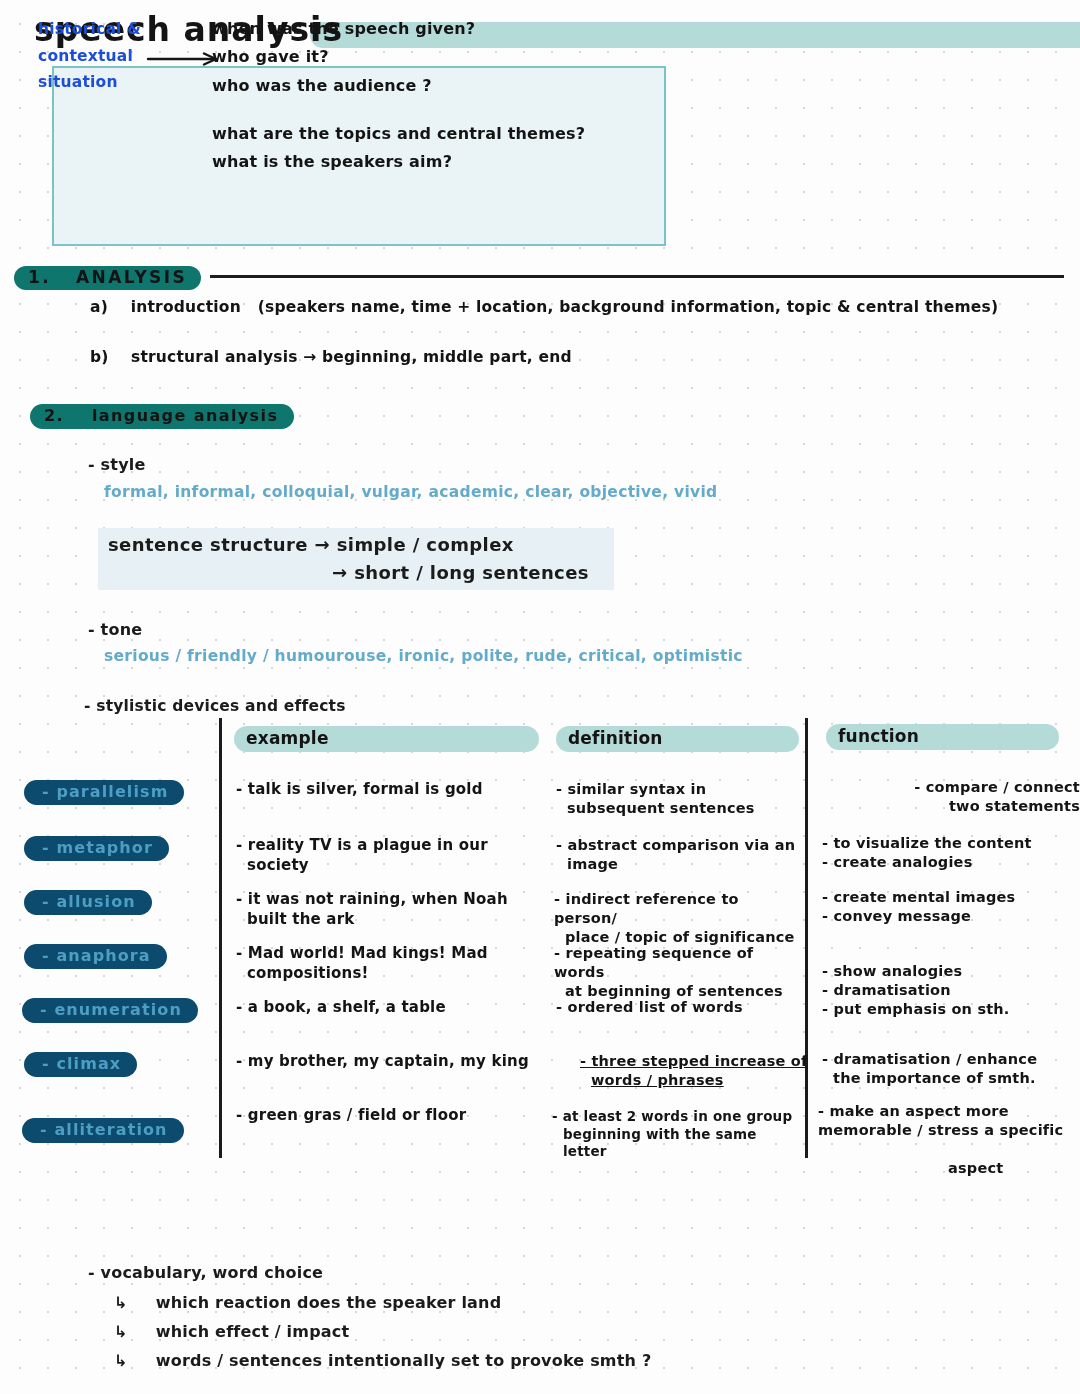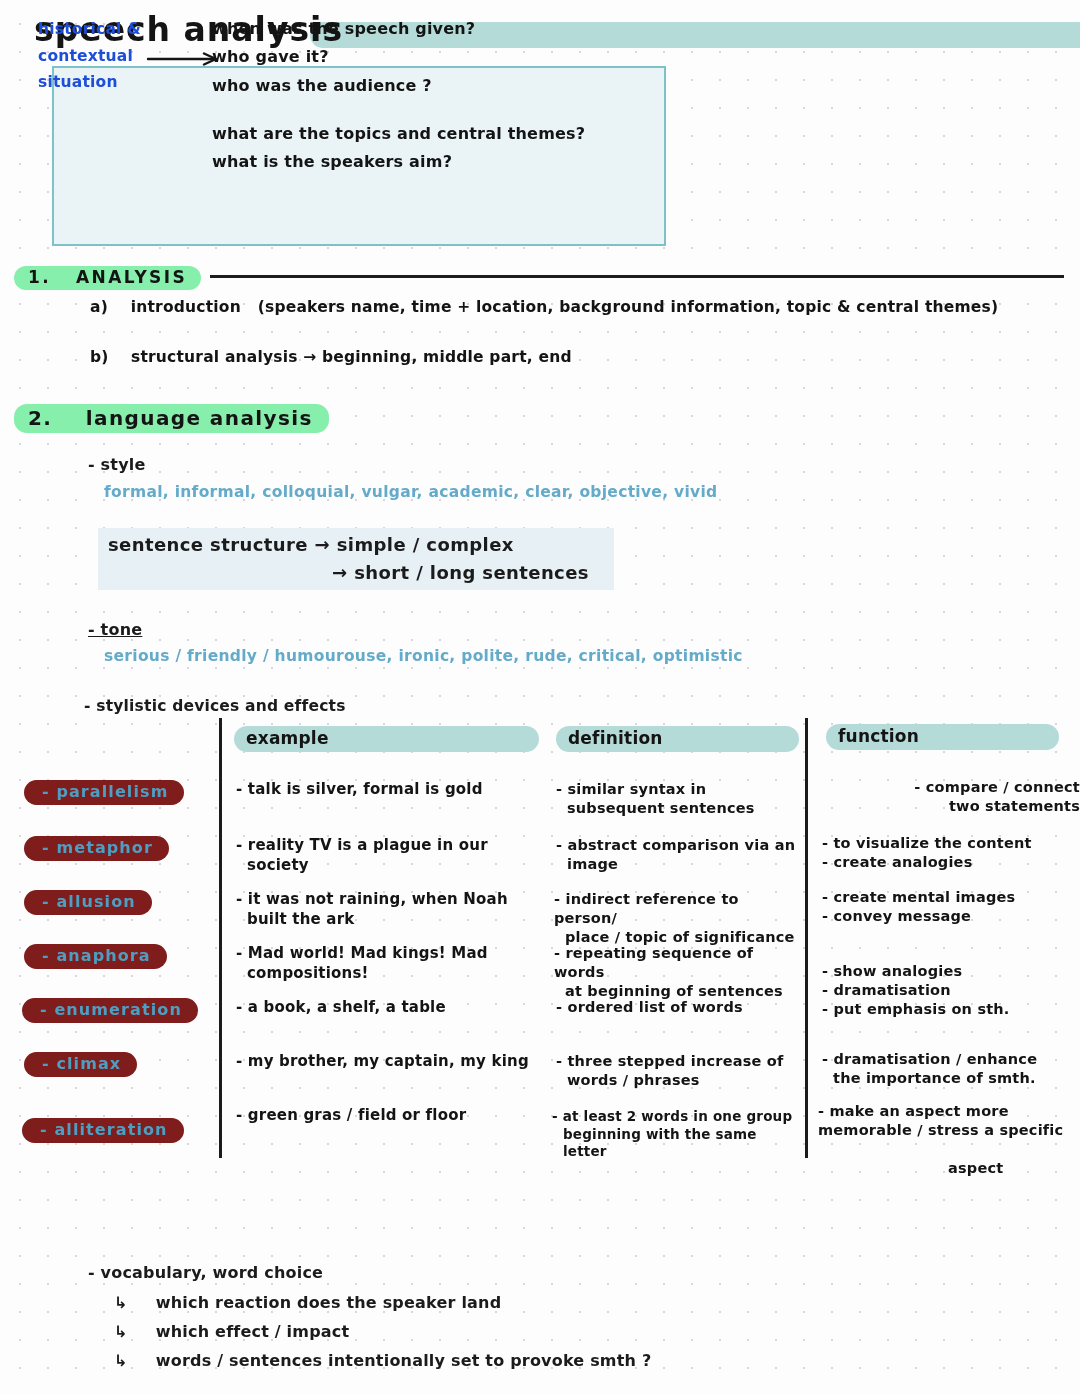--- a/index.html
+++ b/index.html
@@ -90,21 +90,21 @@
   }
 
   
   .sec1 {
     position: absolute;
     left: 14px; top: 262px;
     width: 1050px; height: 34px;
   }
   .pill {
     display: inline-block;
-    background: #86efac;
+    background: #0f766e;
     border-radius: 13px;
     padding: 3px 14px 4px 14px;
     line-height: 1;
   }
   .sec1 .pill {
     font-size: 17px;
     letter-spacing: 2.4px;
     color: #141414;
     position: absolute;
     left: 0; top: 4px;
@@ -131,25 +131,25 @@
     color: #141414;
     white-space: nowrap;
   }
 
   .sec2 {
     position: absolute;
     left: 14px; top: 402px;
     width: 400px; height: 30px;
   }
   .sec2 .pill {
-    font-size: 20px;
+    font-size: 16px;
     letter-spacing: 1.4px;
     color: #141414;
     position: absolute;
-    left: 0; top: 2px;
+    left: 16px; top: 2px;
     padding: 4px 16px 5px 14px;
   }
 
   
   .label-style {
     position: absolute;
     left: 88px; top: 455px;
     font-size: 16px;
   }
   .list-style {
@@ -174,21 +174,20 @@
   .ss-l2 {
     position: absolute;
     left: 332px; top: 562px;
     font-size: 18px;
     letter-spacing: 0.4px;
   }
   .label-tone {
     position: absolute;
     left: 88px; top: 620px;
     font-size: 16px;
-    text-decoration: underline;
   }
   .list-tone {
     position: absolute;
     left: 104px; top: 647px;
     font-size: 15.5px;
     color: #64aac9;
     letter-spacing: 0.3px;
   }
   .label-devices {
     position: absolute;
@@ -214,21 +213,21 @@
     border-radius: 13px;
     padding: 3px 26px 4px 12px;
     line-height: 1.1;
   }
   .ch-example { left: 234px; top: 8px; padding-right: 210px; }
   .ch-definition { left: 556px; top: 8px; padding-right: 136px; }
   .ch-function { left: 826px; top: 6px; padding-right: 140px; }
 
   .dev-pill {
     position: absolute;
-    background: #7f1d1d;
+    background: #0c4a6e;
     border-radius: 13px;
     color: #4c9fc2;
     font-size: 16px;
     letter-spacing: 1.1px;
     padding: 3px 16px 4px 18px;
     line-height: 1.15;
     white-space: nowrap;
   }
   .cell {
     position: absolute;
@@ -399,21 +398,21 @@
       <span>- a book, a shelf, a table</span>
     </div>
     <div class="cell cell-def hw" style="left:556px; top:280px;">
       <span>- ordered list of words</span>
     </div>
 
     <div class="dev-pill hw" style="left:24px; top:334px;">- climax</div>
     <div class="cell cell-ex hw" style="left:236px; top:334px;">
       <span>- my brother, my captain, my king</span>
     </div>
-    <div class="cell cell-def hw" style="left:556px; top:334px;">
+    <div class="cell cell-def hw" style="left:580px; top:334px;text-decoration:underline;">
       <span>- three stepped increase of</span>
       <span class="i2">words / phrases</span>
     </div>
     <div class="cell cell-fn hw" style="left:822px; top:332px;">
       <span>- dramatisation / enhance</span>
       <span class="i2">the importance of smth.</span>
     </div>
 
     <div class="dev-pill hw" style="left:22px; top:388px;margin-top:12px;">- alliteration</div>
     <div class="cell cell-ex hw" style="left:236px; top:388px;">

